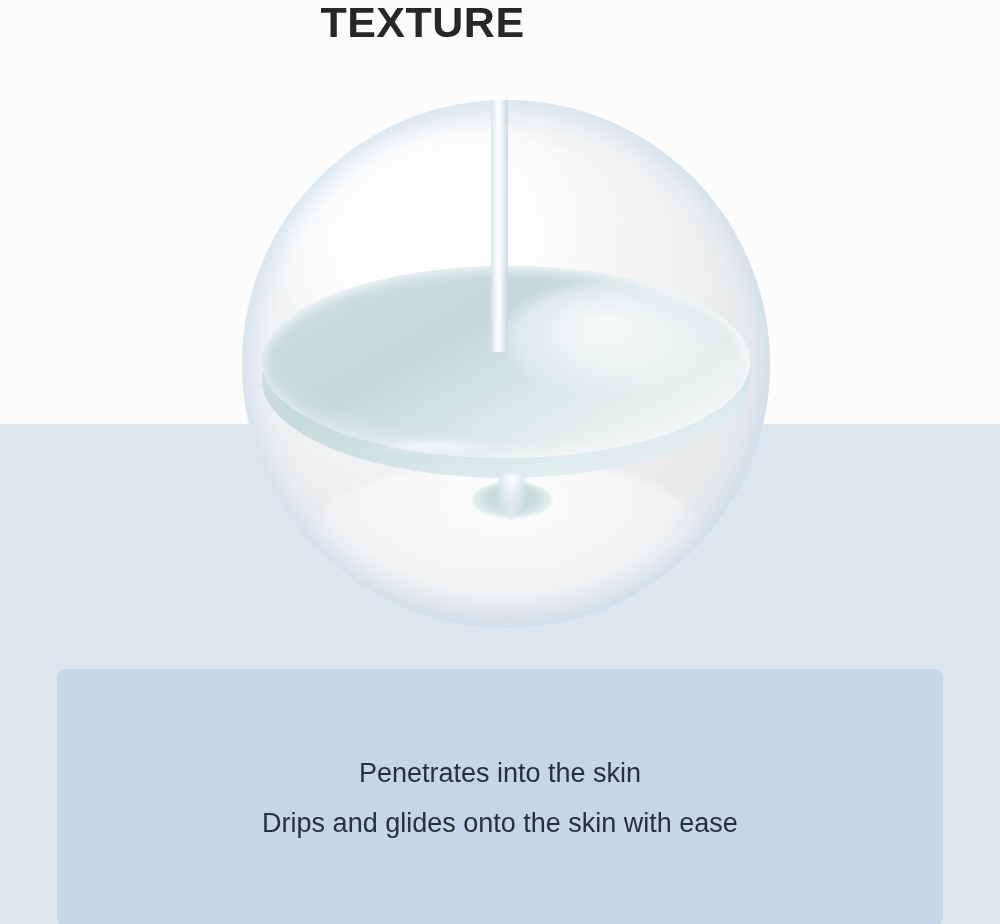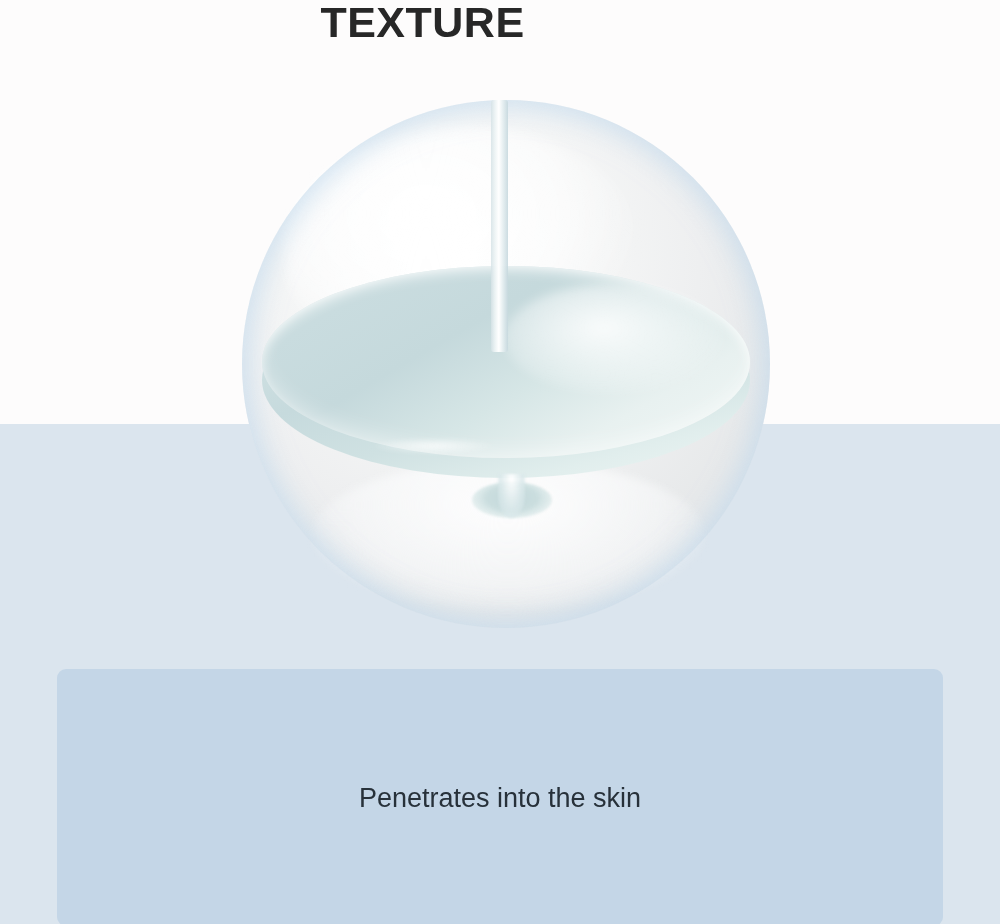--- a/index.html
+++ b/index.html
@@ -283,15 +283,16 @@
       <div class="puddle-lip"></div>
       <div class="stream-crater"></div>
       <div class="stream-neck"></div>
     </div>
 
     <div class="stream"></div>
   </div>
 
   <div class="caption">
     <div class="caption-line">Penetrates into the skin</div>
+    <div class="caption-line">Drips and glides onto the skin with ease</div>
   </div>
 
 </div>
 
 </body></html>

